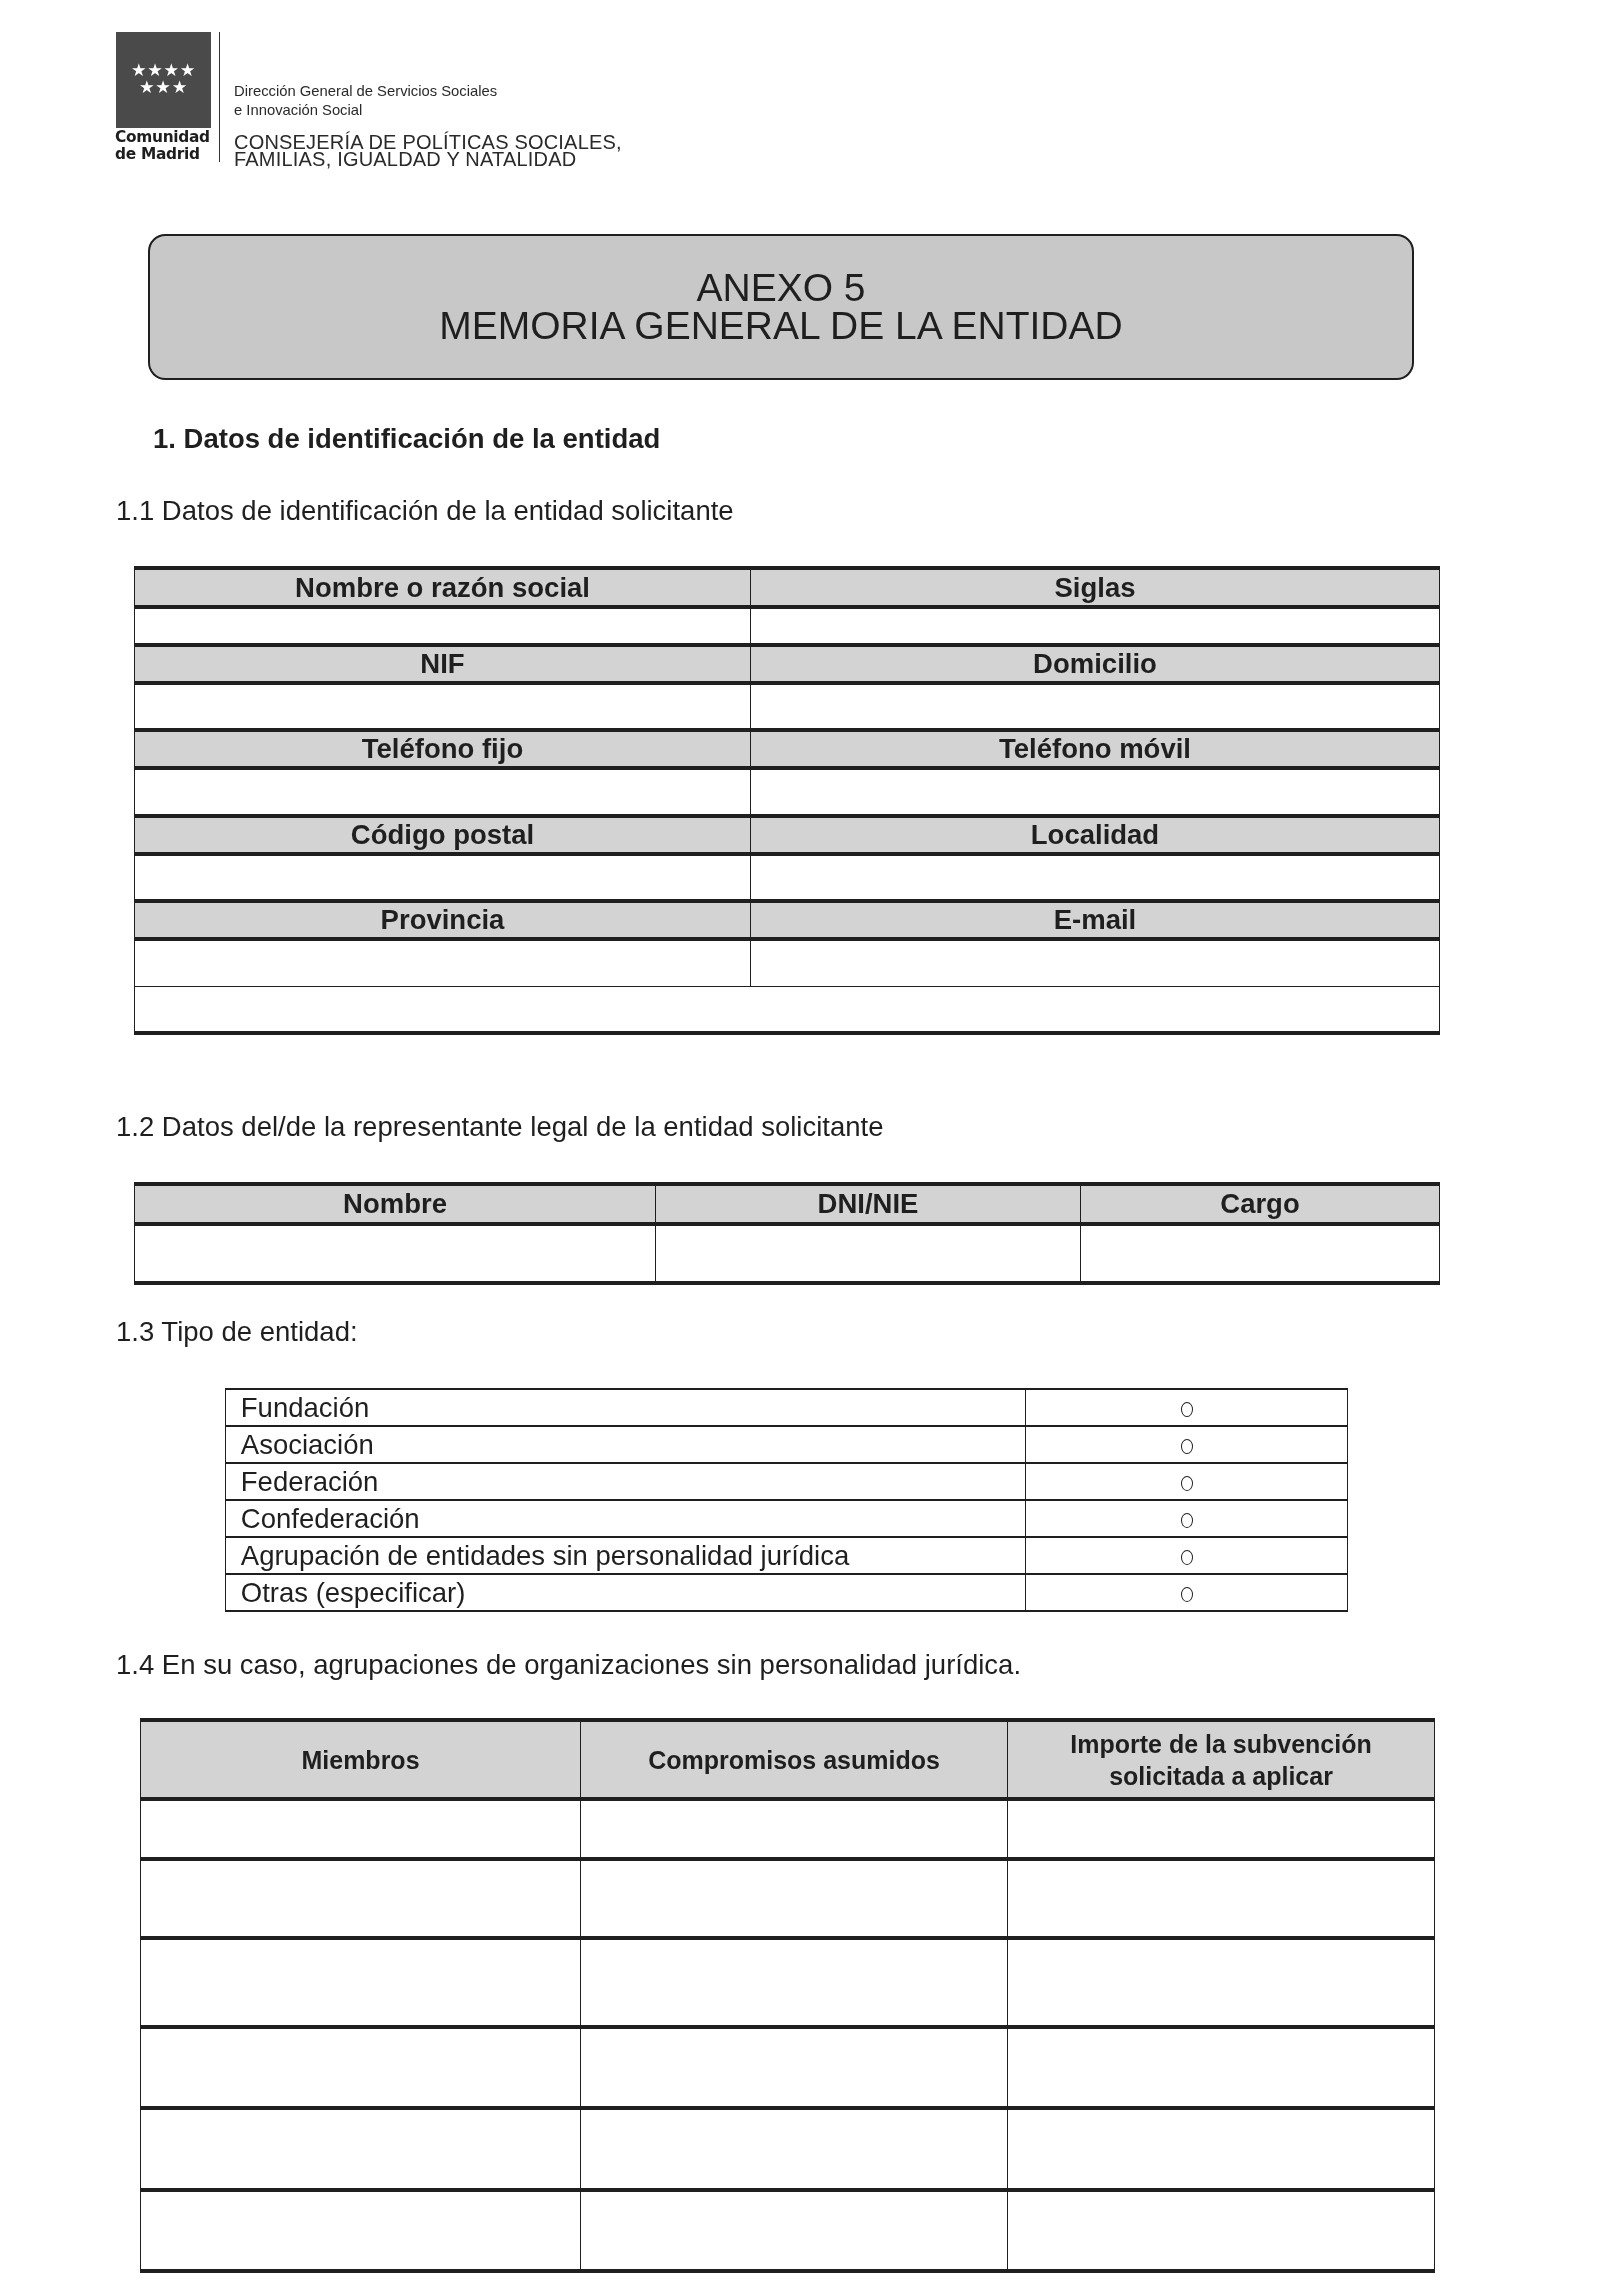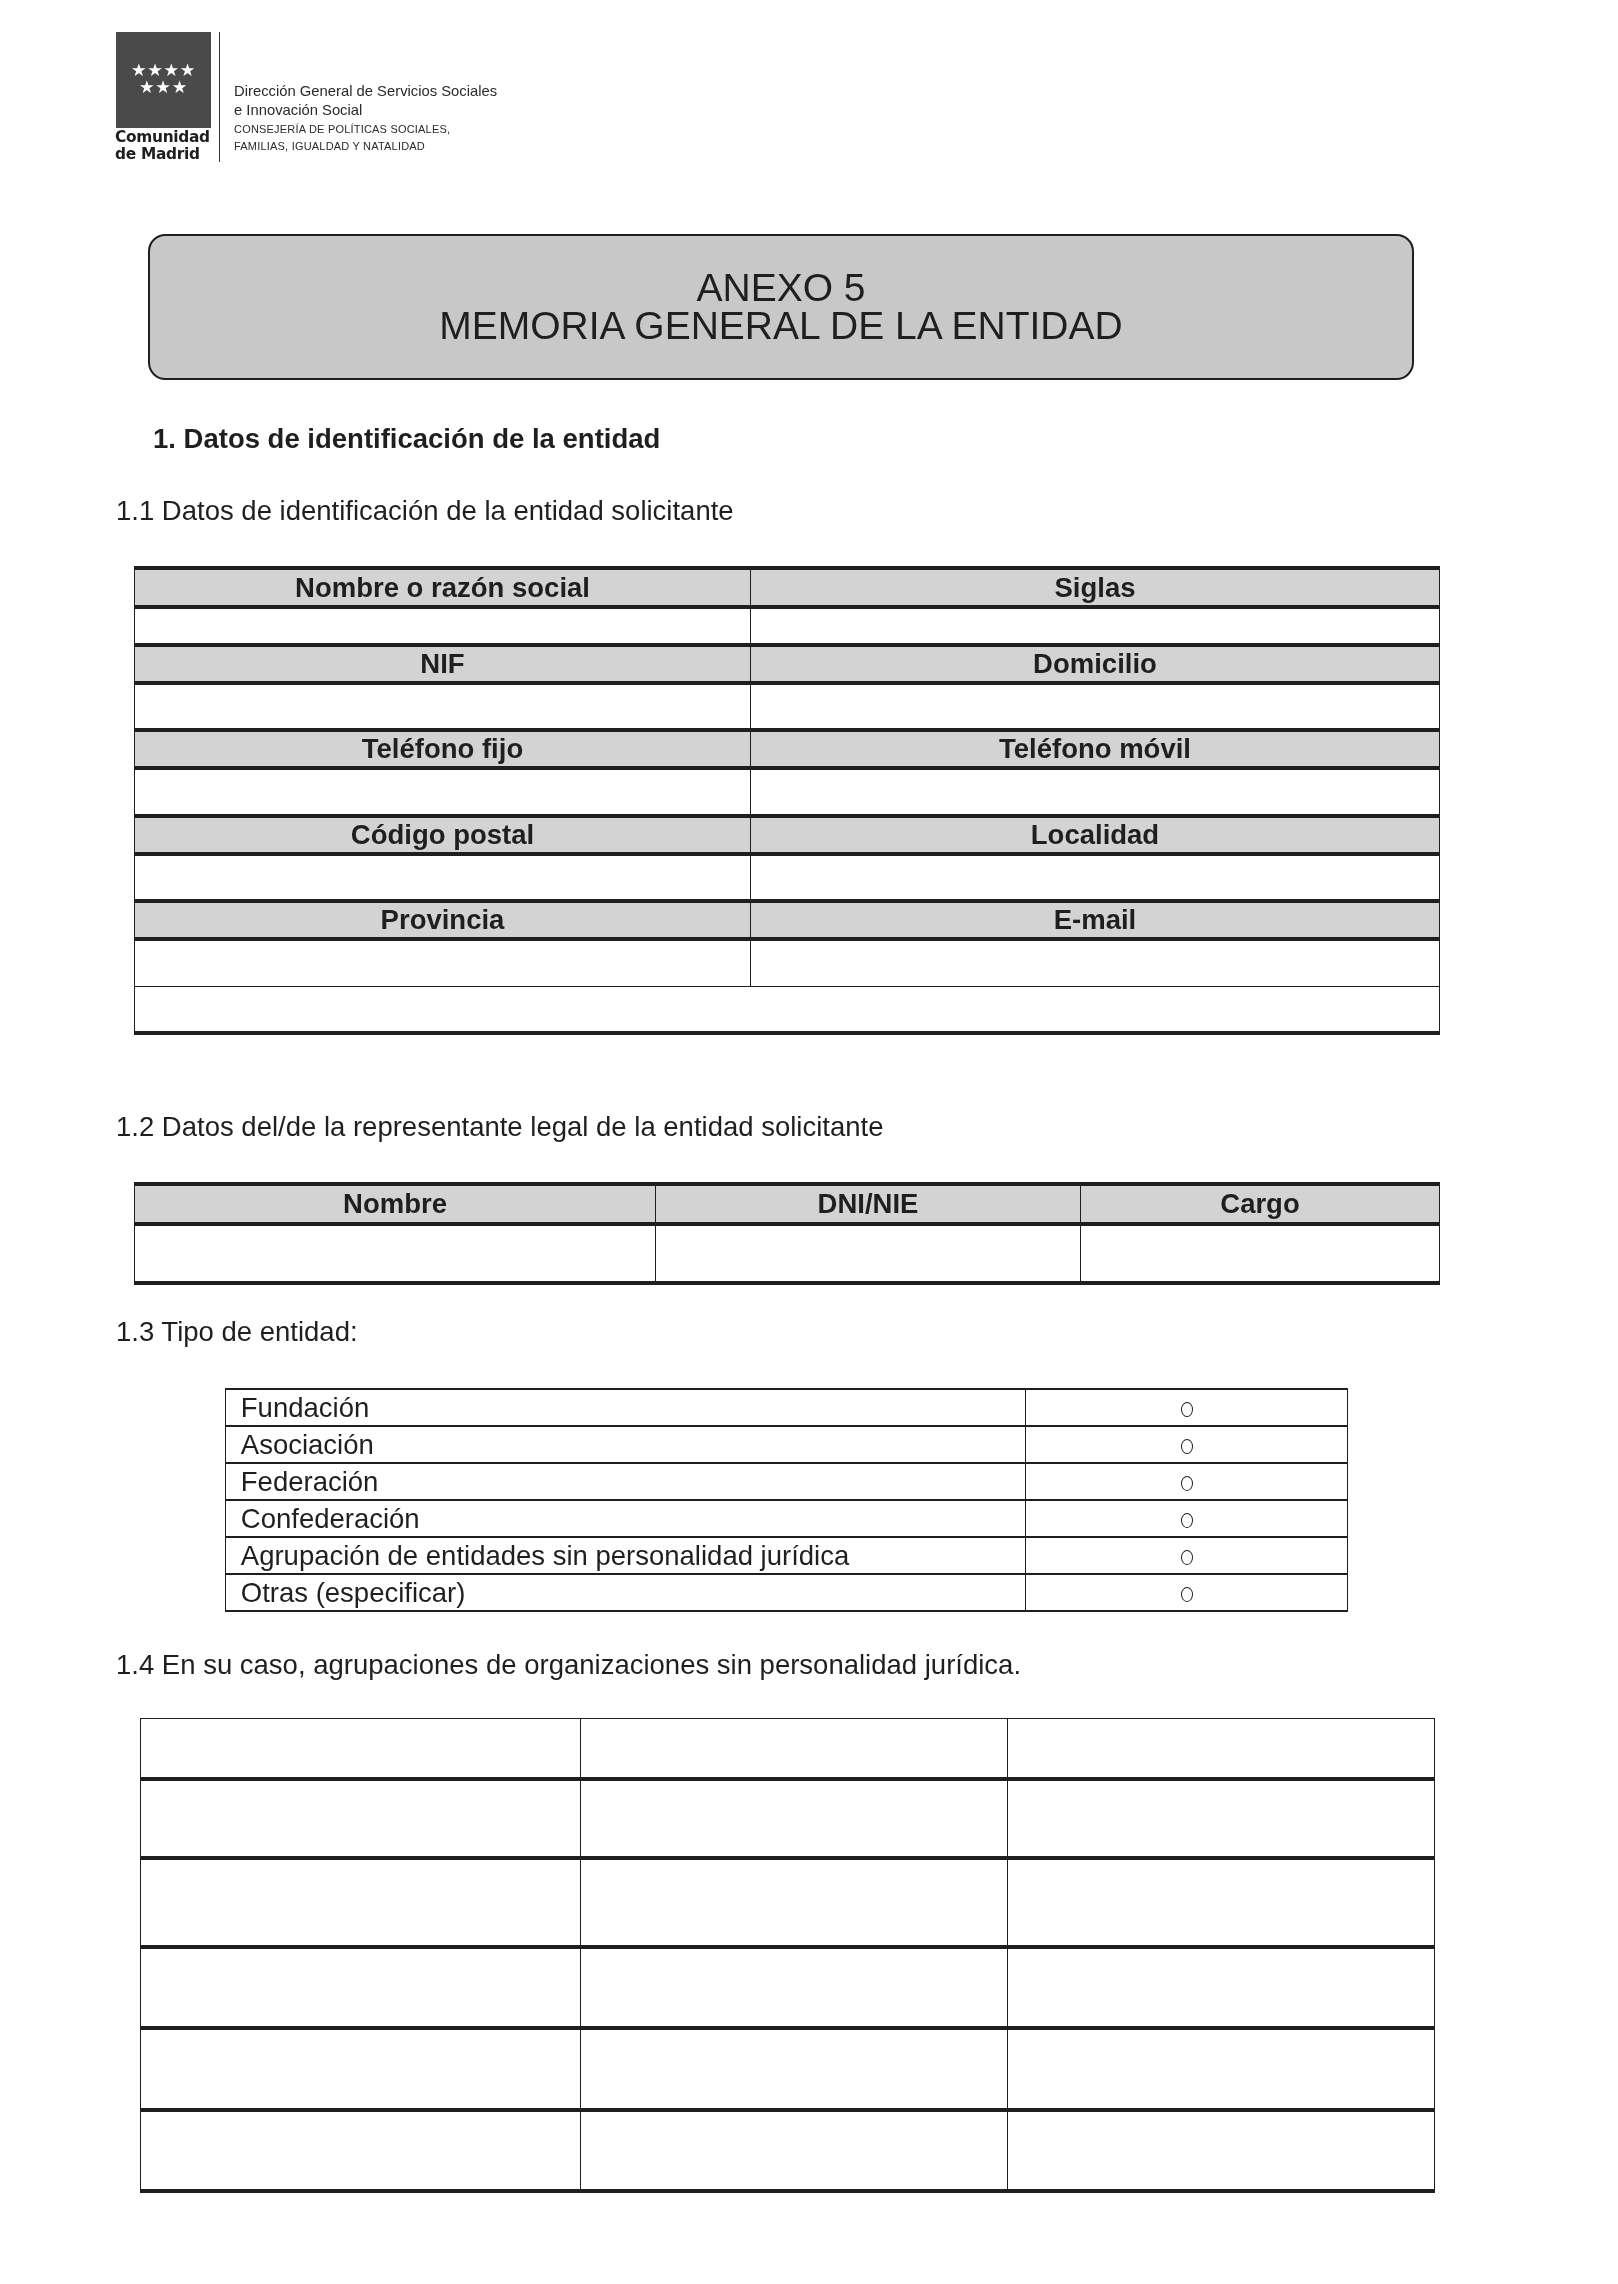--- a/index.html
+++ b/index.html
@@ -6,21 +6,21 @@
   body { width:1618px; height:2284px; position:relative; overflow:hidden;
          font-family:"Liberation Sans", sans-serif; color:#1f1f1f; }
   .abs { position:absolute; }
 
   
   .logo-box { left:116px; top:32px; width:95px; height:96px; background:#4a4a4a; }
   .stars { position:absolute; left:0; right:0; top:29.5px; text-align:center; color:#fff; font-size:17.4px; line-height:17.4px; letter-spacing:0.7px; }
   .logo-name { left:115px; top:129px; width:101px; font-weight:bold; font-size:15.4px; line-height:17px; color:#1e1e1e; font-family:"DejaVu Sans", sans-serif; letter-spacing:-0.3px; }
   .logo-sep { left:219px; top:32px; width:1.3px; height:130px; background:#333; }
   .dept { left:234px; top:82px; font-size:14.8px; line-height:19px; color:#2a2a2a; }
-  .consej { left:234px; top:121px; font-size:11px; line-height:17px; color:#2a2a2a; letter-spacing:0.2px; }
+  .consej { left:234px; top:134px; font-size:20px; line-height:17px; color:#2a2a2a; letter-spacing:0.2px; }
 
   
   .title-box { left:148px; top:234px; width:1266px; height:146px; background:#c8c8c8;
                border:2.7px solid #1f1f1f; border-radius:17.4px; box-sizing:border-box;
                display:flex; flex-direction:column; justify-content:center; align-items:center; }
   .title-box div { font-size:39px; line-height:38px; color:#1f1f1f; }
 
   .h1 { left:116px; top:423px; font-size:27.5px; font-weight:bold;margin-left:37px; }
   .h2 { left:116px; top:495px; font-size:27.5px; }
 
@@ -184,20 +184,28 @@
 
 <div class="abs h2" style="top:1649px">1.4 En su caso, agrupaciones de organizaciones sin personalidad jurídica.</div>
 
 <table id="t4">
   <colgroup>
       <col style="width:440px">
       <col style="width:427px">
       <col style="width:427px">
     </colgroup>
   <tbody>
+      <tr class="hdr" style="height:79px">
+    <td>Miembros</td>
+    <td>Compromisos asumidos</td>
+    <td>
+      <div>Importe de la subvención</div>
+      <div>solicitada a aplicar</div>
+    </td>
+  </tr>
   <tr class="row" style="height:60px">
     <td></td>
     <td></td>
     <td></td>
   </tr>
   <tr class="row" style="height:79px">
     <td></td>
     <td></td>
     <td></td>
   </tr>

